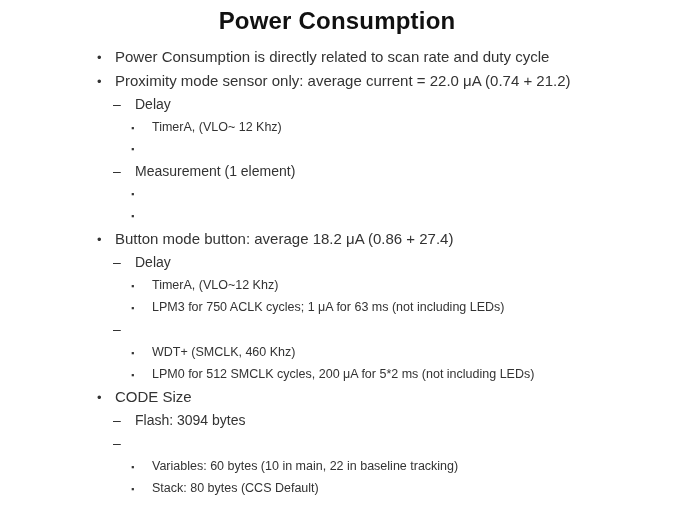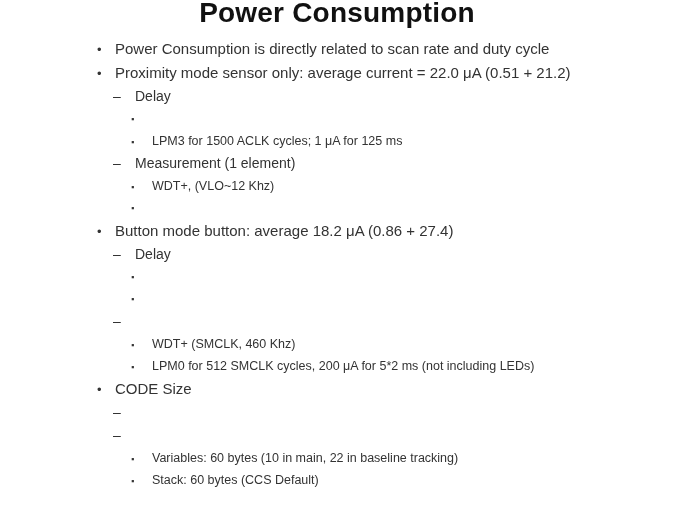--- a/index.html
+++ b/index.html
@@ -11,22 +11,23 @@
     font-family: "Liberation Sans", sans-serif;
     color: #333333;
   }
   .slide {
     width: 674px;
     height: 506px;
     background: #ffffff;
     position: relative;
   }
   .slide-title {
+    margin-top: 8px;
     text-align: center;
-    font-size: 28px;
+    font-size: 24px;
     line-height: 26px;
     font-weight: bold;
     color: #111111;
     letter-spacing: 0.2px;
   }
   .bullet-list {
     margin-top: 11px;
     padding-left: 97px;
     padding-right: 10px;
   }
@@ -82,81 +83,83 @@
 <div class="slide" style="background: rgb(255, 255, 255);">
   <div class="slide-title" style="color: rgb(17, 17, 17);">Power Consumption</div>
 
   <div class="bullet-list" style="color: rgb(51, 51, 51);">
     <div class="line l1">
         <span class="marker">•</span>
         <span class="text">Power Consumption is directly related to scan rate and duty cycle</span>
       </div>
     <div class="line l1">
         <span class="marker">•</span>
-        <span class="text">Proximity mode sensor only: average current = 22.0 μA (0.51 + 21.2)</span>
+        <span class="text">Proximity mode sensor only: average current = 22.0 μA (0.74 + 21.2)</span>
       </div>
     <div class="line l2">
         <span class="marker">–</span>
         <span class="text">Delay</span>
       </div>
     <div class="line l3">
         <span class="marker">▪</span>
+        <span class="text">TimerA, (VLO~ 12 Khz)</span>
       </div>
     <div class="line l3">
         <span class="marker">▪</span>
-        <span class="text">LPM3 for 1500 ACLK cycles; 1 μA for 125 ms</span>
       </div>
     <div class="line l2">
         <span class="marker">–</span>
         <span class="text">Measurement (1 element)</span>
       </div>
     <div class="line l3">
         <span class="marker">▪</span>
-        <span class="text">WDT+, (VLO~12 Khz)</span>
       </div>
     <div class="line l3">
         <span class="marker">▪</span>
       </div>
     <div class="line l1">
         <span class="marker">•</span>
         <span class="text">Button mode button: average 18.2 μA (0.86 + 27.4)</span>
       </div>
     <div class="line l2">
         <span class="marker">–</span>
         <span class="text">Delay</span>
       </div>
     <div class="line l3">
         <span class="marker">▪</span>
+        <span class="text">TimerA, (VLO~12 Khz)</span>
       </div>
     <div class="line l3">
         <span class="marker">▪</span>
+        <span class="text">LPM3 for 750 ACLK cycles; 1 μA for 63 ms (not including LEDs)</span>
       </div>
     <div class="line l2">
         <span class="marker">–</span>
       </div>
     <div class="line l3">
         <span class="marker">▪</span>
         <span class="text">WDT+ (SMCLK, 460 Khz)</span>
       </div>
     <div class="line l3">
         <span class="marker">▪</span>
         <span class="text">LPM0 for 512 SMCLK cycles, 200 μA for 5*2 ms (not including LEDs)</span>
       </div>
     <div class="line l1">
         <span class="marker">•</span>
         <span class="text">CODE Size</span>
       </div>
     <div class="line l2">
         <span class="marker">–</span>
+        <span class="text">Flash: 3094 bytes</span>
       </div>
     <div class="line l2">
         <span class="marker">–</span>
       </div>
     <div class="line l3">
         <span class="marker">▪</span>
         <span class="text">Variables: 60 bytes (10 in main, 22 in baseline tracking)</span>
       </div>
     <div class="line l3">
         <span class="marker">▪</span>
-        <span class="text">Stack: 60 bytes (CCS Default)</span>
+        <span class="text">Stack: 80 bytes (CCS Default)</span>
       </div>
   </div>
 </div>
 
 </body></html>

